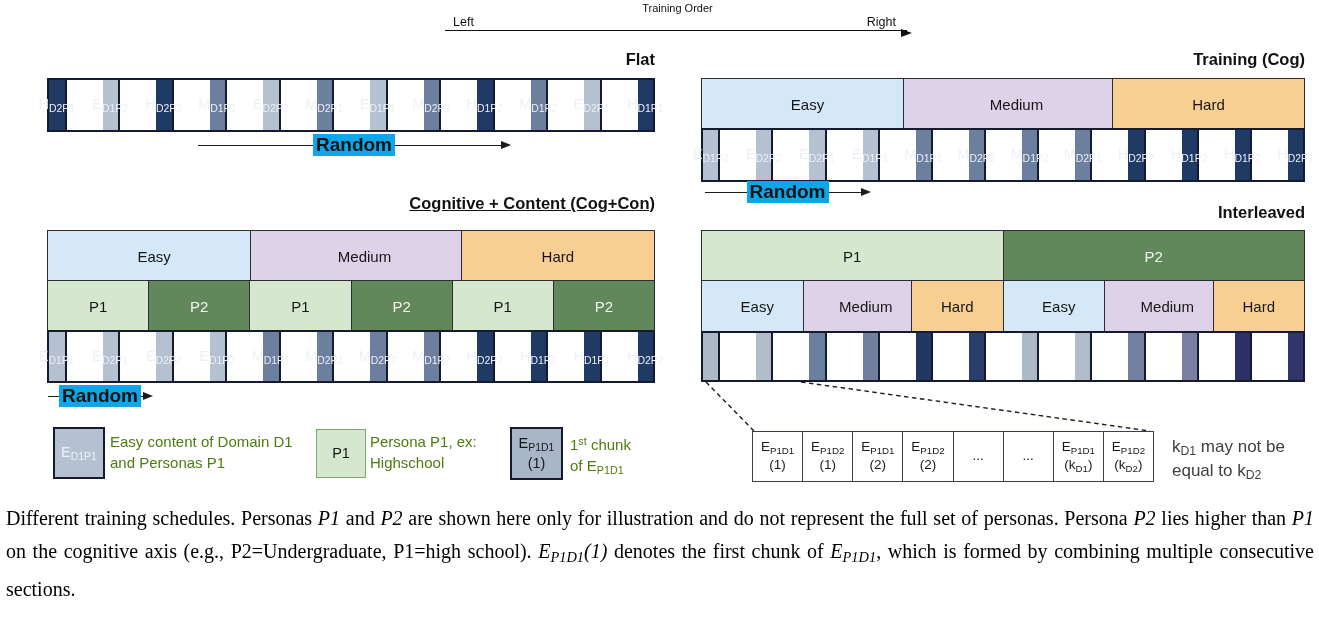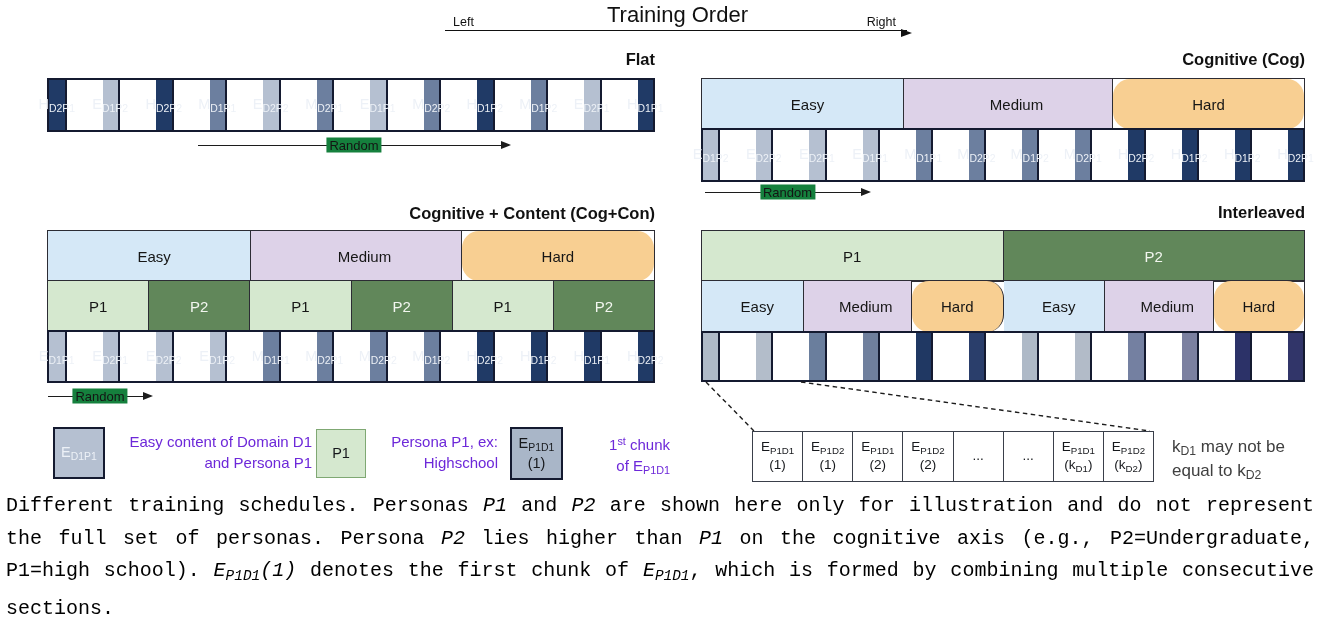--- a/index.html
+++ b/index.html
@@ -7,21 +7,21 @@
     width:1319px;height:642px;background:#ffffff;position:relative;overflow:hidden;
     font-family:"Liberation Sans",sans-serif;color:#111;
   }
   .abs{position:absolute;}
   
   .toparrow{position:absolute;left:445px;top:3px;width:465px;height:30px;}
   .ta-line{position:absolute;left:0;right:3px;bottom:2px;border-top:1.6px solid #111;}
   .ta-head{position:absolute;right:-2px;bottom:-3.5px;width:0;height:0;
     border-left:11px solid #111;border-top:4.5px solid transparent;border-bottom:4.5px solid transparent;}
   .ta-left{position:absolute;left:8px;bottom:4px;font-size:12.5px;}
-  .ta-title{position:absolute;left:0;right:0;bottom:5px;text-align:center;font-size:22px;}
+  .ta-title{position:absolute;left:0;right:0;bottom:19px;text-align:center;font-size:11px;}
   .ta-right{position:absolute;right:14px;bottom:4px;font-size:12.5px;padding-left:12px;}
   
   .ptitle{position:absolute;text-align:right;font-weight:bold;font-size:16.5px;}
   
   .row{position:absolute;display:flex;box-sizing:border-box;}
   .brow{border:2px solid #141a30;gap:36px;}
   .trow{border:1.6px solid #2c2c34;}
   .chunkrow{border:1.6px solid #3a3f4a;}
   .cell{flex:1;display:flex;flex-direction:column;align-items:center;justify-content:center;
         box-sizing:border-box;min-width:0;}
@@ -34,45 +34,45 @@
   .t-p2 .lbl{color:#F2F6EF;}
   .chunkrow .lbl{color:#16181c;font-size:13.5px;line-height:1.25;white-space:nowrap;text-align:center;}
   sub{font-size:0.72em;vertical-align:-0.28em;}
   sup{font-size:0.72em;vertical-align:0.45em;}
   
   .t-easy{background:var(--easy);}
   .t-medium{background:var(--medium);}
   .t-hard{background:var(--hard);}
   .t-easyband{background:var(--easyband);padding-left:10px;}
   .t-mediumband{background:var(--mediumband);padding-left:17px;}
-  .t-hardband{background:var(--hardband);border-radius:17px;}
+  .t-hardband{background:var(--hardband);}
   .t-p1{background:var(--p1);}
   .t-p2{background:var(--p2);}
   .t-chunk{background:var(--chunk);}
   
   .rand{position:absolute;height:15px;}
   .rand .line{position:absolute;left:0;right:4px;top:50%;border-top:1.4px solid #1c1c1c;}
   .rand .head{position:absolute;right:-1px;top:50%;transform:translateY(-50%);width:0;height:0;
     border-left:10px solid #1c1c1c;border-top:4.5px solid transparent;border-bottom:4.5px solid transparent;}
   .rand .lab{position:absolute;left:50%;top:50%;transform:translate(-50%,-50%);
-    background:#15803d;padding:0 3px;font-size:13px;color:#141414;}
+    background:#0ea5e9;padding:0 3px;font-size:19px;color:#141414;font-weight:bold;}
   
   .note{position:absolute;text-align:left;font-size:17px;line-height:20px;color:#404040;}
   
   .lgblock{position:absolute;box-sizing:border-box;display:flex;flex-direction:column;
     align-items:center;justify-content:center;}
   .lgblock.dark-border{border:2px solid #141a30;}
   .lgblock.green-border{border:1.6px solid #7FA873;}
   .lgblock .lbl{font-size:14.5px;line-height:1.25;white-space:nowrap;}
   .lgblock.white-text .lbl{color:#EDF1F7;}
   .lgblock.dark-text .lbl{color:#16181c;}
-  .lgtext{position:absolute;text-align:right;font-size:15px;line-height:21px;color:#6d28d9;}
-  
-  .caption{position:absolute;left:6px;top:490px;width:1308px;
-    font-family:Liberation Mono, monospace;font-size:20px;line-height:32.5px;color:#000;
+  .lgtext{position:absolute;text-align:left;font-size:15px;line-height:21px;color:#4d7c0f;}
+  
+  .caption{position:absolute;left:6px;top:502px;width:1308px;
+    font-family:Liberation Serif, serif;font-size:20px;line-height:32.5px;color:#000;
     text-align:justify;text-align-last:left;}
   .caption i.m{font-style:italic;}
 </style>
 </head>
 <body>
 
 <div class="toparrow">
   <span class="ta-left">Left</span>
   <span class="ta-title">Training Order</span>
   <span class="ta-right">Right</span>
@@ -118,21 +118,21 @@
     <div class="cell t-hard">
       <span class="lbl">H<sub>D1P1</sub></span>
     </div>
   </div>
 <div class="rand" style="left:198px;top:137px;width:312px;">
   <i class="line"></i>
   <i class="head"></i>
   <span class="lab">Random</span>
 </div>
 
-<div class="ptitle" style="left:701px;top:50px;width:604px;">Cognitive (Cog)</div>
+<div class="ptitle" style="left:701px;top:50px;width:604px;">Training (Cog)</div>
 <div id="cog-tiers" class="row trow" style="left:701px;top:78px;width:604px;height:52px;">
     <div class="cell t-easyband">
       <span class="lbl">Easy</span>
     </div>
     <div class="cell t-mediumband">
       <span class="lbl">Medium</span>
     </div>
     <div class="cell t-hardband">
       <span class="lbl">Hard</span>
     </div>
@@ -174,21 +174,21 @@
     <div class="cell t-hard">
       <span class="lbl">H<sub>D2P1</sub></span>
     </div>
   </div>
 <div class="rand" style="left:705px;top:184px;width:165px;">
   <i class="line"></i>
   <i class="head"></i>
   <span class="lab">Random</span>
 </div>
 
-<div class="ptitle" style="left:47px;top:204px;width:608px;">Cognitive + Content (Cog+Con)</div>
+<div class="ptitle" style="left:47px;top:194px;width:608px;text-decoration:underline;">Cognitive + Content (Cog+Con)</div>
 <div id="cogcon-tiers" class="row trow" style="left:47px;top:230px;width:608px;height:52px;">
     <div class="cell t-easyband">
       <span class="lbl">Easy</span>
     </div>
     <div class="cell t-mediumband">
       <span class="lbl">Medium</span>
     </div>
     <div class="cell t-hardband">
       <span class="lbl">Hard</span>
     </div>
@@ -341,21 +341,21 @@
 <div class="note" style="left:1172px;top:437px;width:146px;">
   <div id="note-l1">k<sub>D1</sub> may not be</div>
   <div id="note-l2">equal to k<sub>D2</sub></div>
 </div>
 
 <div id="lg-b1" class="lgblock dark-border white-text t-easy" style="left:53px;top:427px;width:52px;height:52px;">
     <span class="lbl">E<sub>D1P1</sub></span>
   </div>
 <div class="lgtext" style="left:110px;top:431px;width:202px;">
   <div id="lg-t1a">Easy content of Domain D1</div>
-  <div id="lg-t1b">and Persona P1</div>
+  <div id="lg-t1b">and Personas P1</div>
 </div>
 <div id="lg-b2" class="lgblock green-border dark-text t-p1" style="left:316px;top:429px;width:50px;height:49px;">
     <span class="lbl">P1</span>
   </div>
 <div class="lgtext" style="left:370px;top:431px;width:128px;">
   <div id="lg-t2a">Persona P1, ex:</div>
   <div id="lg-t2b">Highschool</div>
 </div>
 <div id="lg-b3" class="lgblock dark-border dark-text t-chunk" style="left:510px;top:427px;width:53px;height:53px;">
     <span class="lbl">E<sub>P1D1</sub></span>

